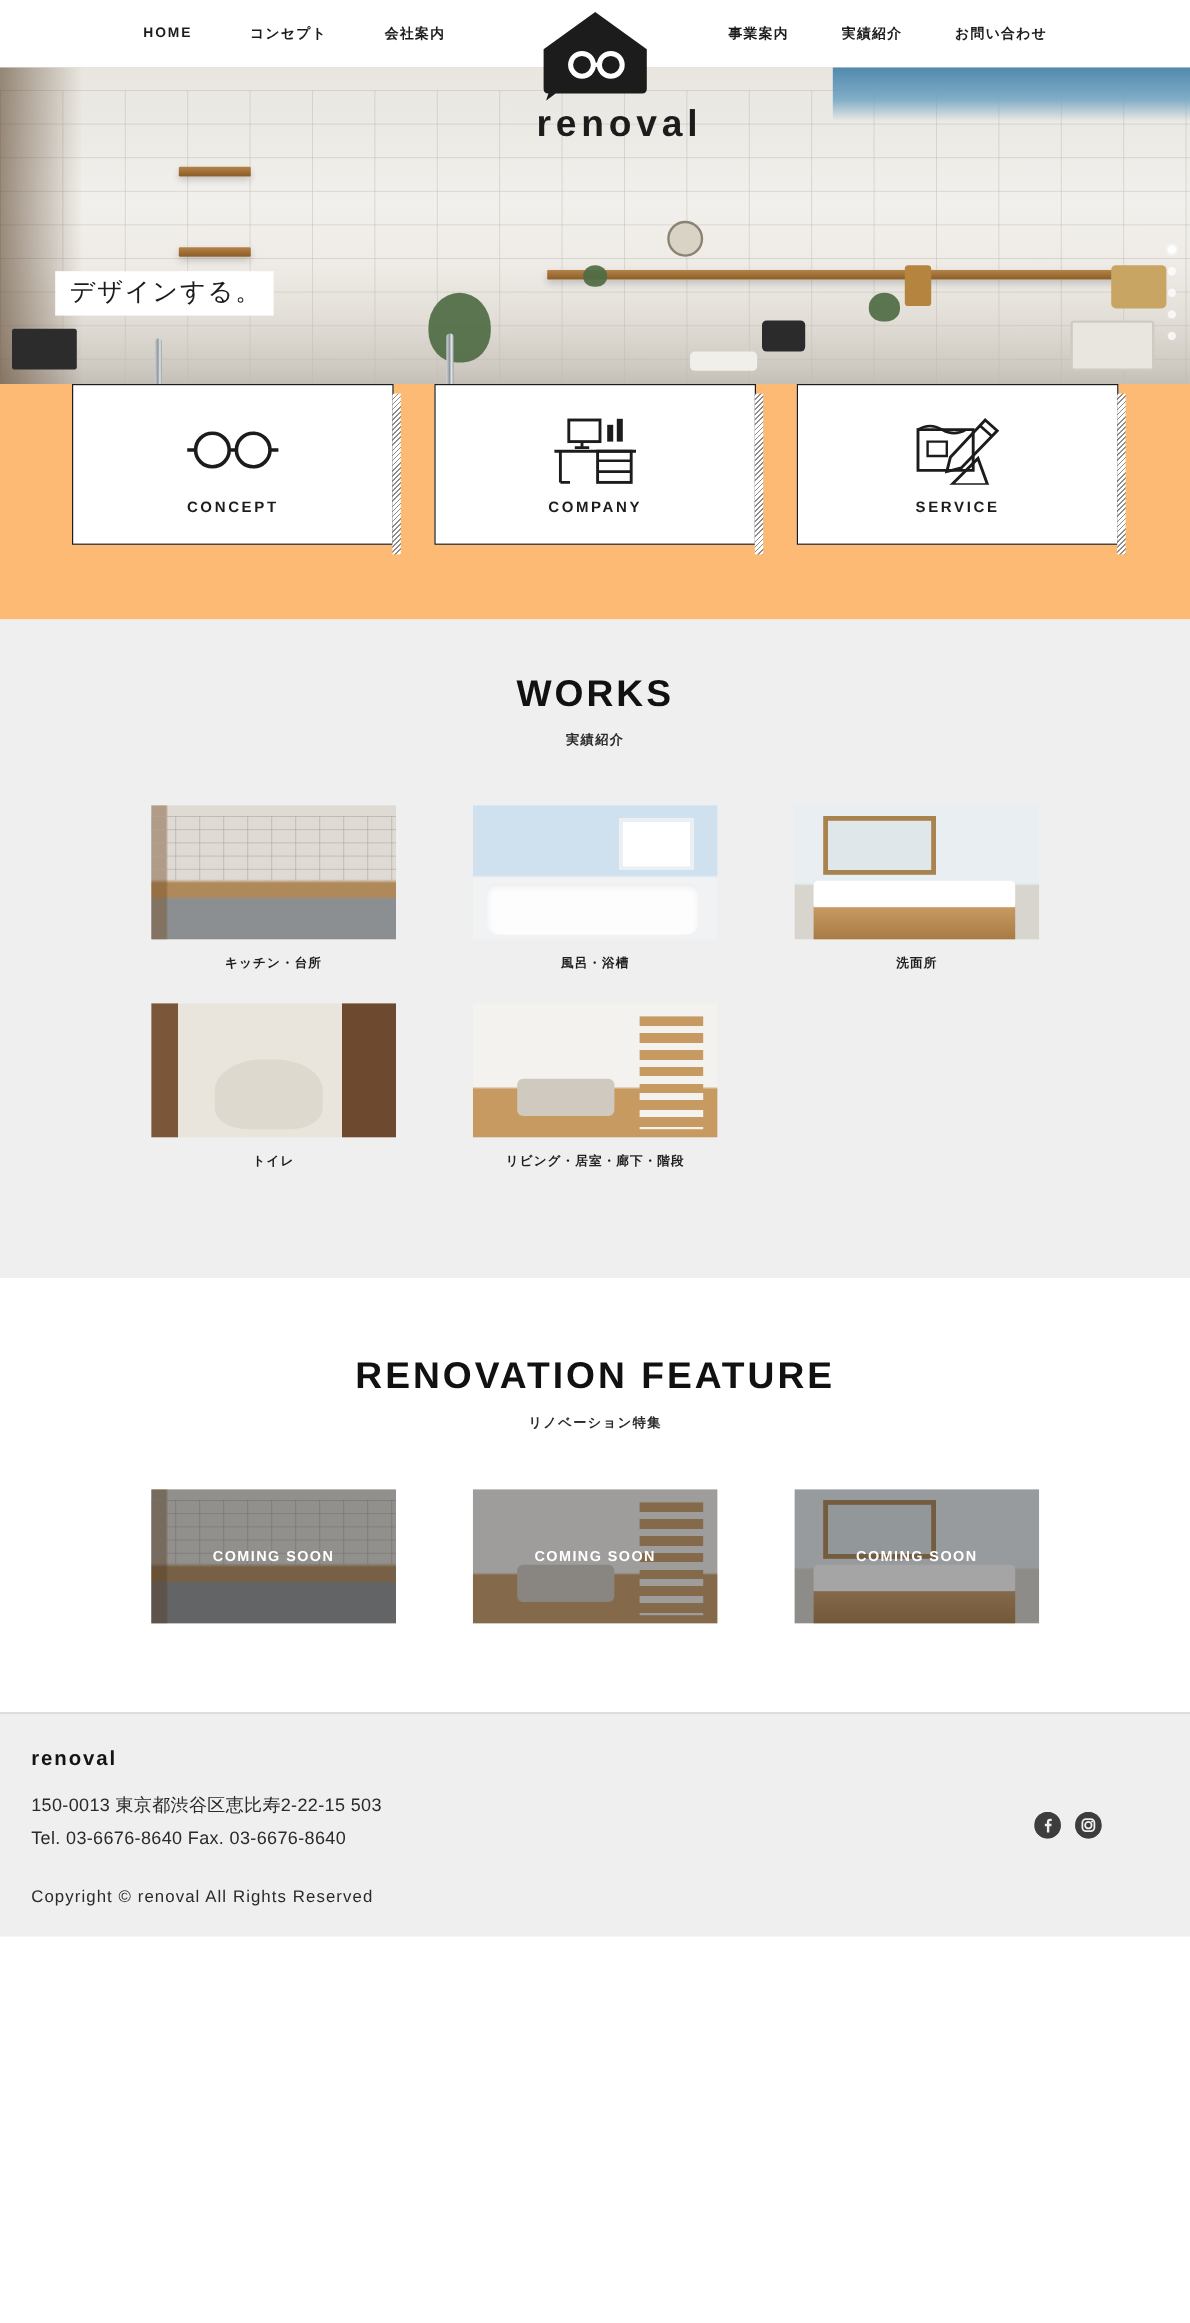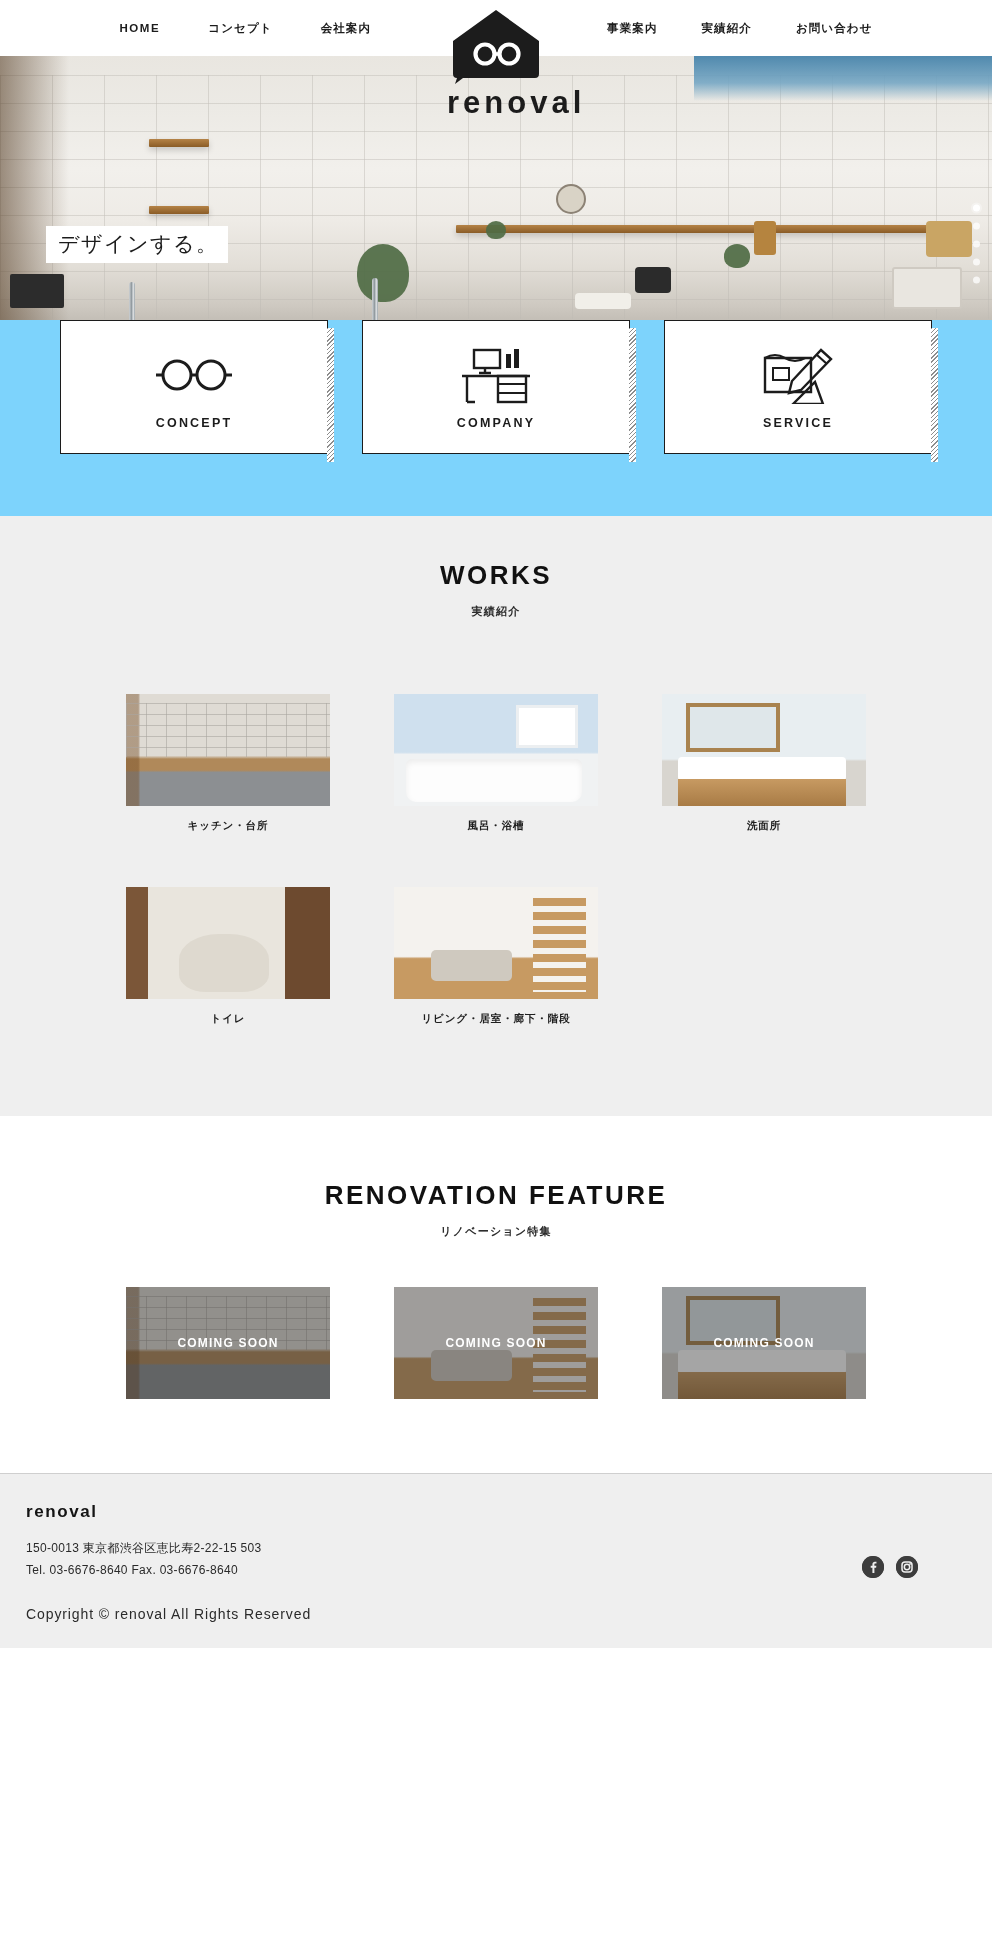--- a/index.html
+++ b/index.html
@@ -169,21 +169,21 @@
     border-radius:50%;
     background:rgba(255,255,255,.75);
     cursor:pointer;
   }
   .hero-dots i.active{ background:#fff; box-shadow:0 0 0 2px rgba(255,255,255,.35); }
 
   
   .cards-band{
     position:relative;
     height:196px;
-    background:#7dd3fc;
+    background:#fdba74;
     margin-top:-112px;
     z-index:20;
   }
   .cards-band::before{
     content:"";
     position:absolute;
     left:0; right:0; top:0; height:112px;
     background:transparent;
   }
   .cards{
@@ -228,42 +228,42 @@
     color:#1c1c1c;
   }
 
   
   .works{
     background:#efefef;
     padding:44px 0 90px;
   }
   .sec-title{
     text-align:center;
-    font-size:26px;
+    font-size:31px;
     font-weight:700;
     letter-spacing:2.5px;
     color:#111;
   }
   .sec-sub{
     text-align:center;
     font-size:11px;
     font-weight:700;
     letter-spacing:1.2px;
     color:#2c2c2c;
     margin-top:13px;
   }
   .works-grid{
     width:740px;
     margin:47px auto 0;
     display:grid;
     grid-template-columns:repeat(3,204px);
     justify-content:space-between;
     row-gap:26px;
   }
-  .work-item{ cursor:pointer;margin-top:28px; }
+  .work-item{ cursor:pointer; }
   .work-thumb{
     width:204px;
     height:112px;
     overflow:hidden;
     position:relative;
   }
   .work-cap{
     text-align:center;
     margin-top:13px;
     font-size:10.5px;
@@ -393,21 +393,21 @@
     position:relative;
   }
   .footer-logo{
     font-size:17px;
     font-weight:700;
     letter-spacing:1.6px;
     color:#141414;
   }
   .footer-addr{
     margin-top:15px;
-    font-size:12px;
+    font-size:15px;
     line-height:1.85;
     color:#2a2a2a;
     letter-spacing:.3px;
   }
   .footer-copy{
     margin-top:25px;
     font-size:14px;
     letter-spacing:.9px;
     color:#2a2a2a;
   }

